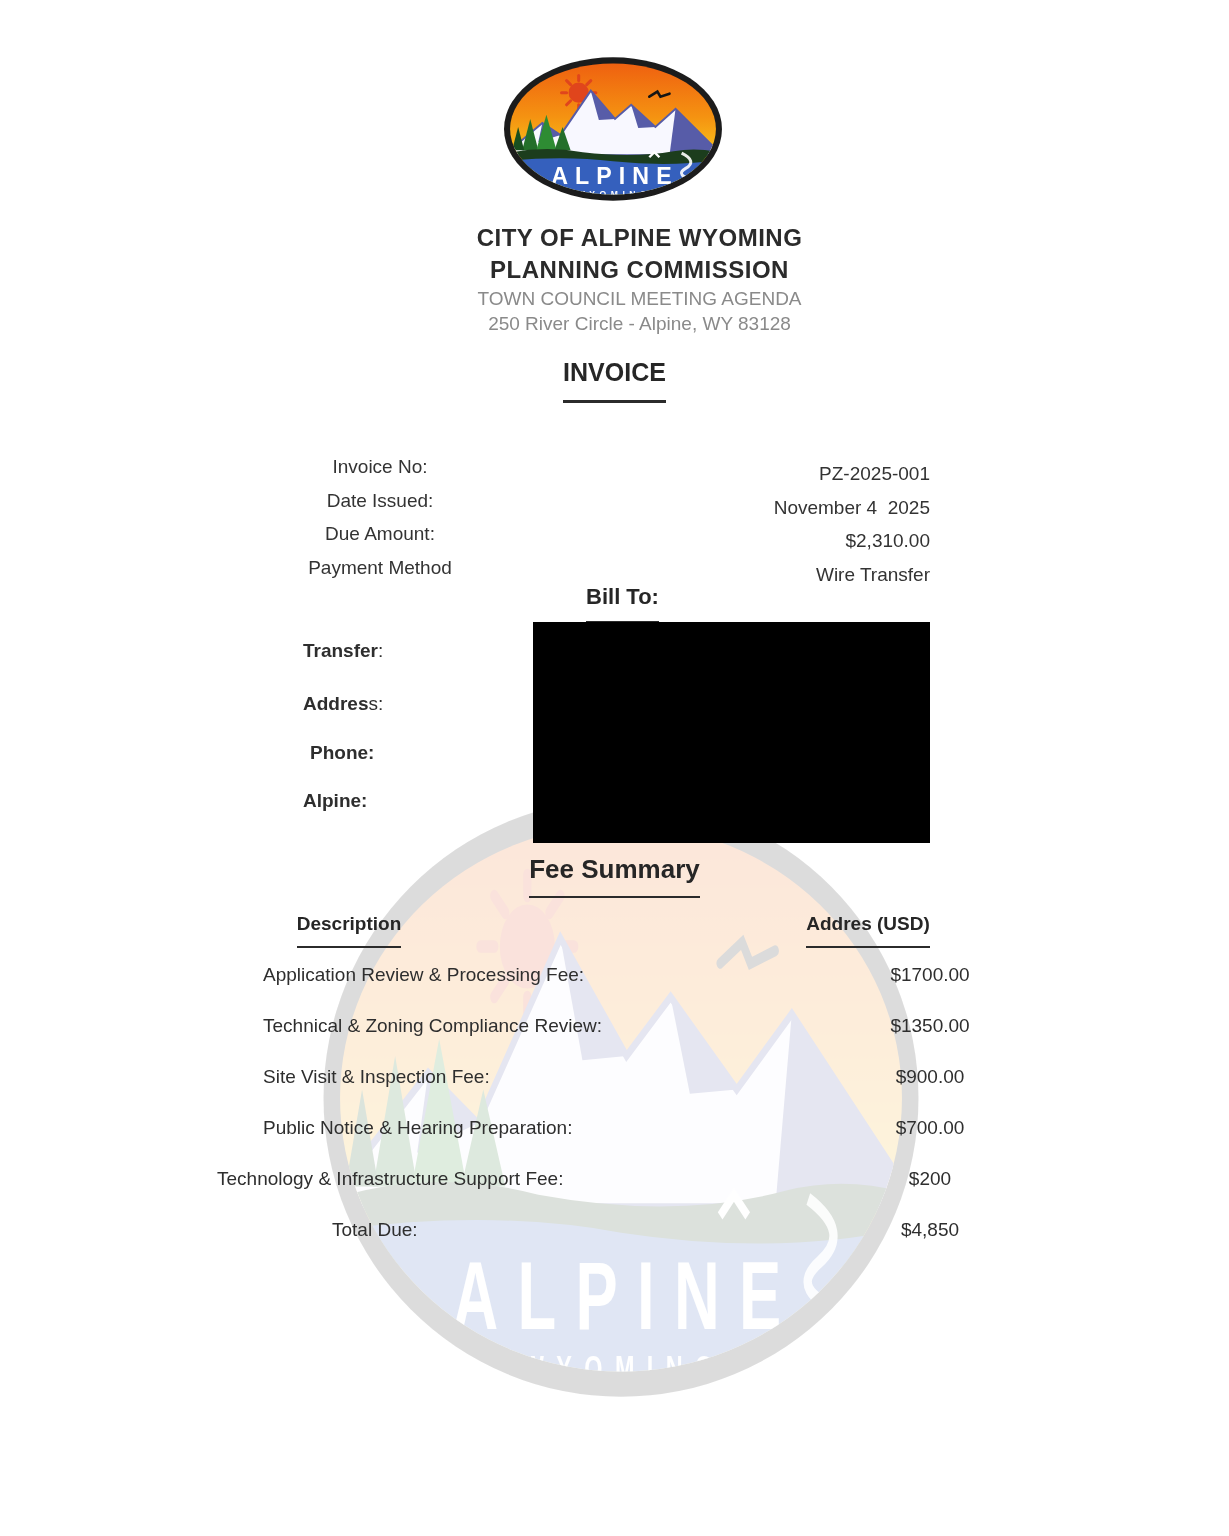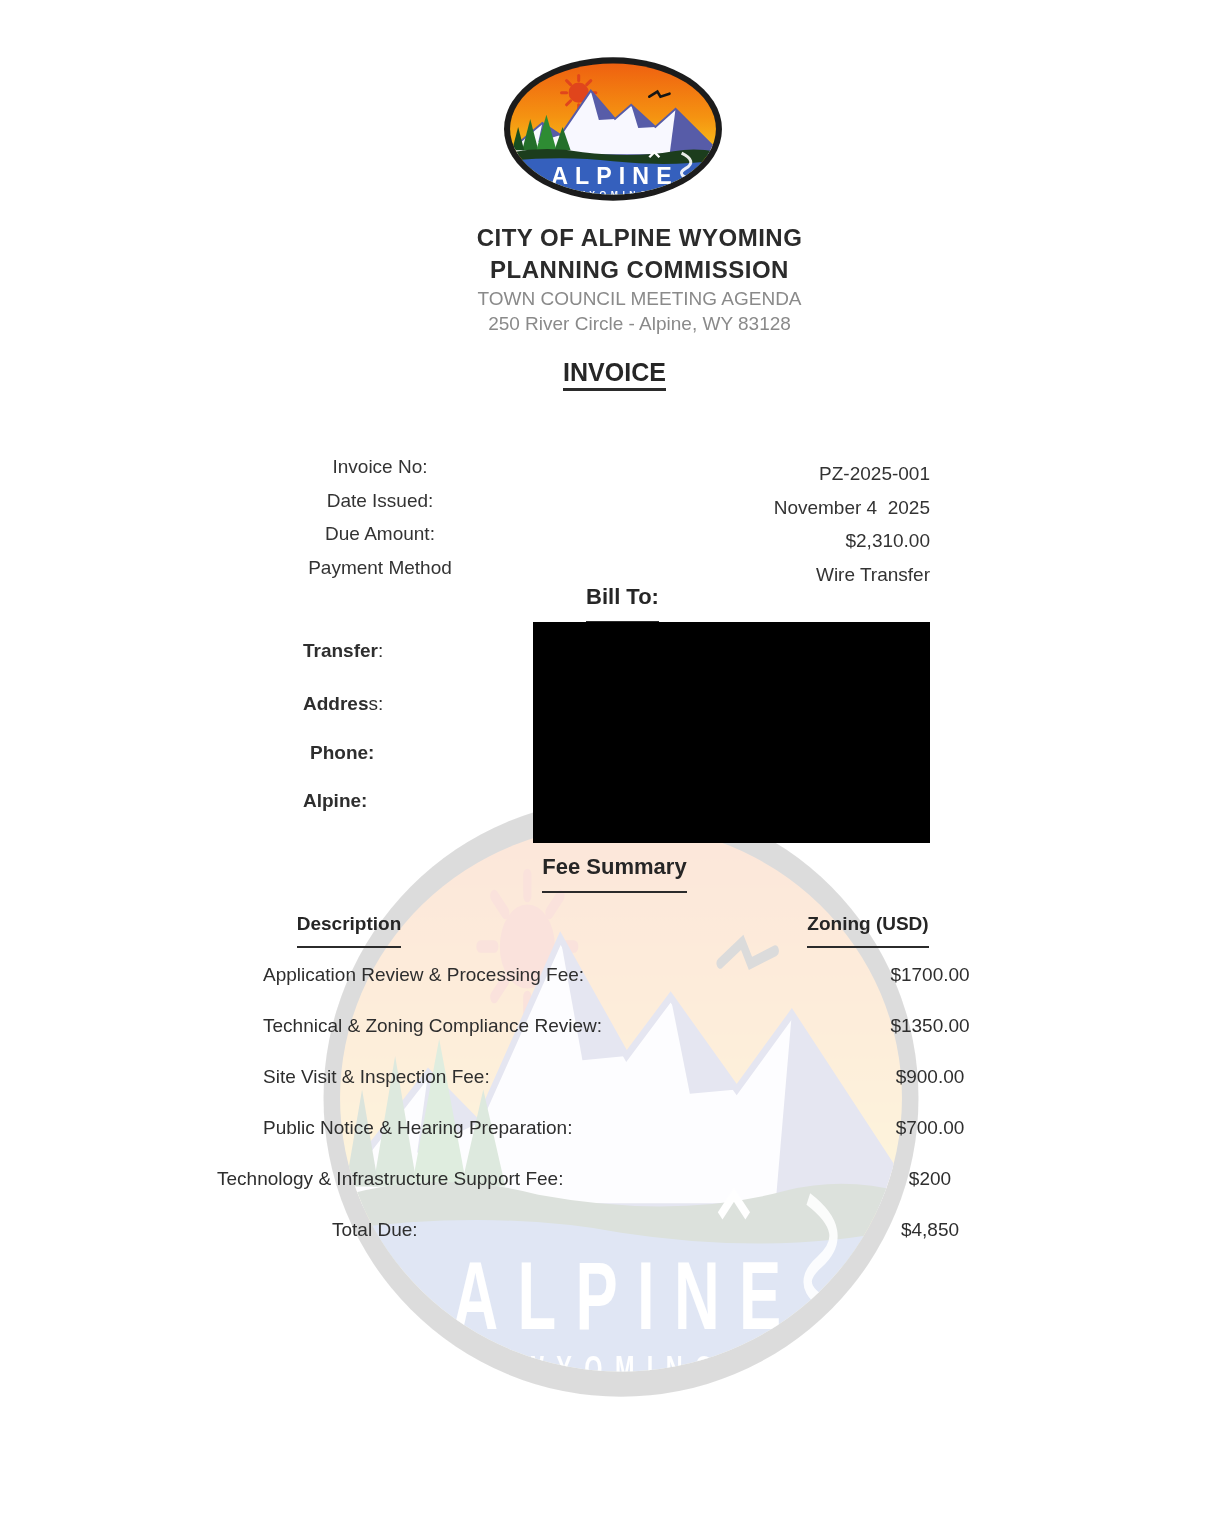--- a/index.html
+++ b/index.html
@@ -18,37 +18,37 @@
   
   .logo-header { position: absolute; left: 502px; top: 56px; width: 222px; height: 146px; }
   .title-line { font-weight: bold; font-size: 24px; color: #2b2b2b; letter-spacing: 0.5px; transform: translateX(25px); }
   .title-1 { top: 224px; }
   .title-2 { top: 256px; }
   .sub-line { font-size: 19px; color: #8a8a8a; transform: translateX(25px); }
   .sub-1 { top: 288px; }
   .sub-2 { top: 313px; }
 
   .invoice-heading { top: 358px; font-size: 25px; font-weight: bold; }
-  .u { display: inline-block; border-bottom: 3px solid #2b2b2b; padding-bottom: 1px; }
+  .u { display: inline-block; border-bottom: 3px solid #2b2b2b; padding-bottom: 13px; }
   .u-thin { display: inline-block; border-bottom: 2.5px solid #2b2b2b; padding-bottom: 11px; }
 
   
   .meta-row { position: absolute; left: 0; width: 1229px; height: 26px; font-size: 19px; }
   .meta-label { position: absolute; left: 130px; width: 500px; text-align: center; color: #333333; margin-top: 41px; }
   .meta-value { position: absolute; right: 299px; text-align: right; color: #333333; white-space: pre; margin-top: 48px; }
 
   
   .billto-heading { top: 584px; font-size: 22px; font-weight: bold; transform: translateX(8px); }
   .bill-field { position: absolute; left: 303px; font-size: 19px; color: #2e2e2e; }
   .bill-field .b { font-weight: bold; }
   .bill-field.f-2 { left: 310px; } 
   .redaction-box { position: absolute; left: 533px; top: 622px; width: 397px; height: 221px; background: #000000; }
 
   
-  .feesummary-heading { top: 854px; font-size: 22px; font-weight: bold; }
+  .feesummary-heading { top: 854px; font-size: 26px; font-weight: bold; }
   .col-header { position: absolute; top: 913px; font-size: 19px; font-weight: bold; }
   .col-header.desc { left: 249px; width: 200px; text-align: center; }
   .col-header.amt  { left: 768px; width: 200px; text-align: center; }
 
   .fee-row { position: absolute; left: 0; width: 1229px; height: 26px; font-size: 19px; color: #2e2e2e; }
   .fee-desc { position: absolute; white-space: nowrap; }
   .fee-amt  { position: absolute; left: 830px; width: 200px; text-align: center; }
   .fee-row.r-0 .fee-desc, .fee-row.r-1 .fee-desc,
   .fee-row.r-2 .fee-desc, .fee-row.r-3 .fee-desc { left: 263px; }
   .fee-row.r-4 .fee-desc { left: 217px; }
@@ -175,21 +175,21 @@
   <div class="redaction-box"></div>
 
   <div class="abs centered feesummary-heading">
     <span class="u-thin">Fee Summary</span>
   </div>
 
   <div class="col-header desc">
     <span class="u-thin">Description</span>
   </div>
   <div class="col-header amt">
-    <span class="u-thin">Zoning (USD)</span>
+    <span class="u-thin">Addres (USD)</span>
   </div>
 
   <div class="fee-row r-0" style="top:964px">
     <span class="fee-desc">Application Review &amp; Processing Fee:</span>
     <span class="fee-amt">$1700.00</span>
   </div>
   <div class="fee-row r-1" style="top:1015px">
     <span class="fee-desc">Technical &amp; Zoning Compliance Review:</span>
     <span class="fee-amt">$1350.00</span>
   </div>

